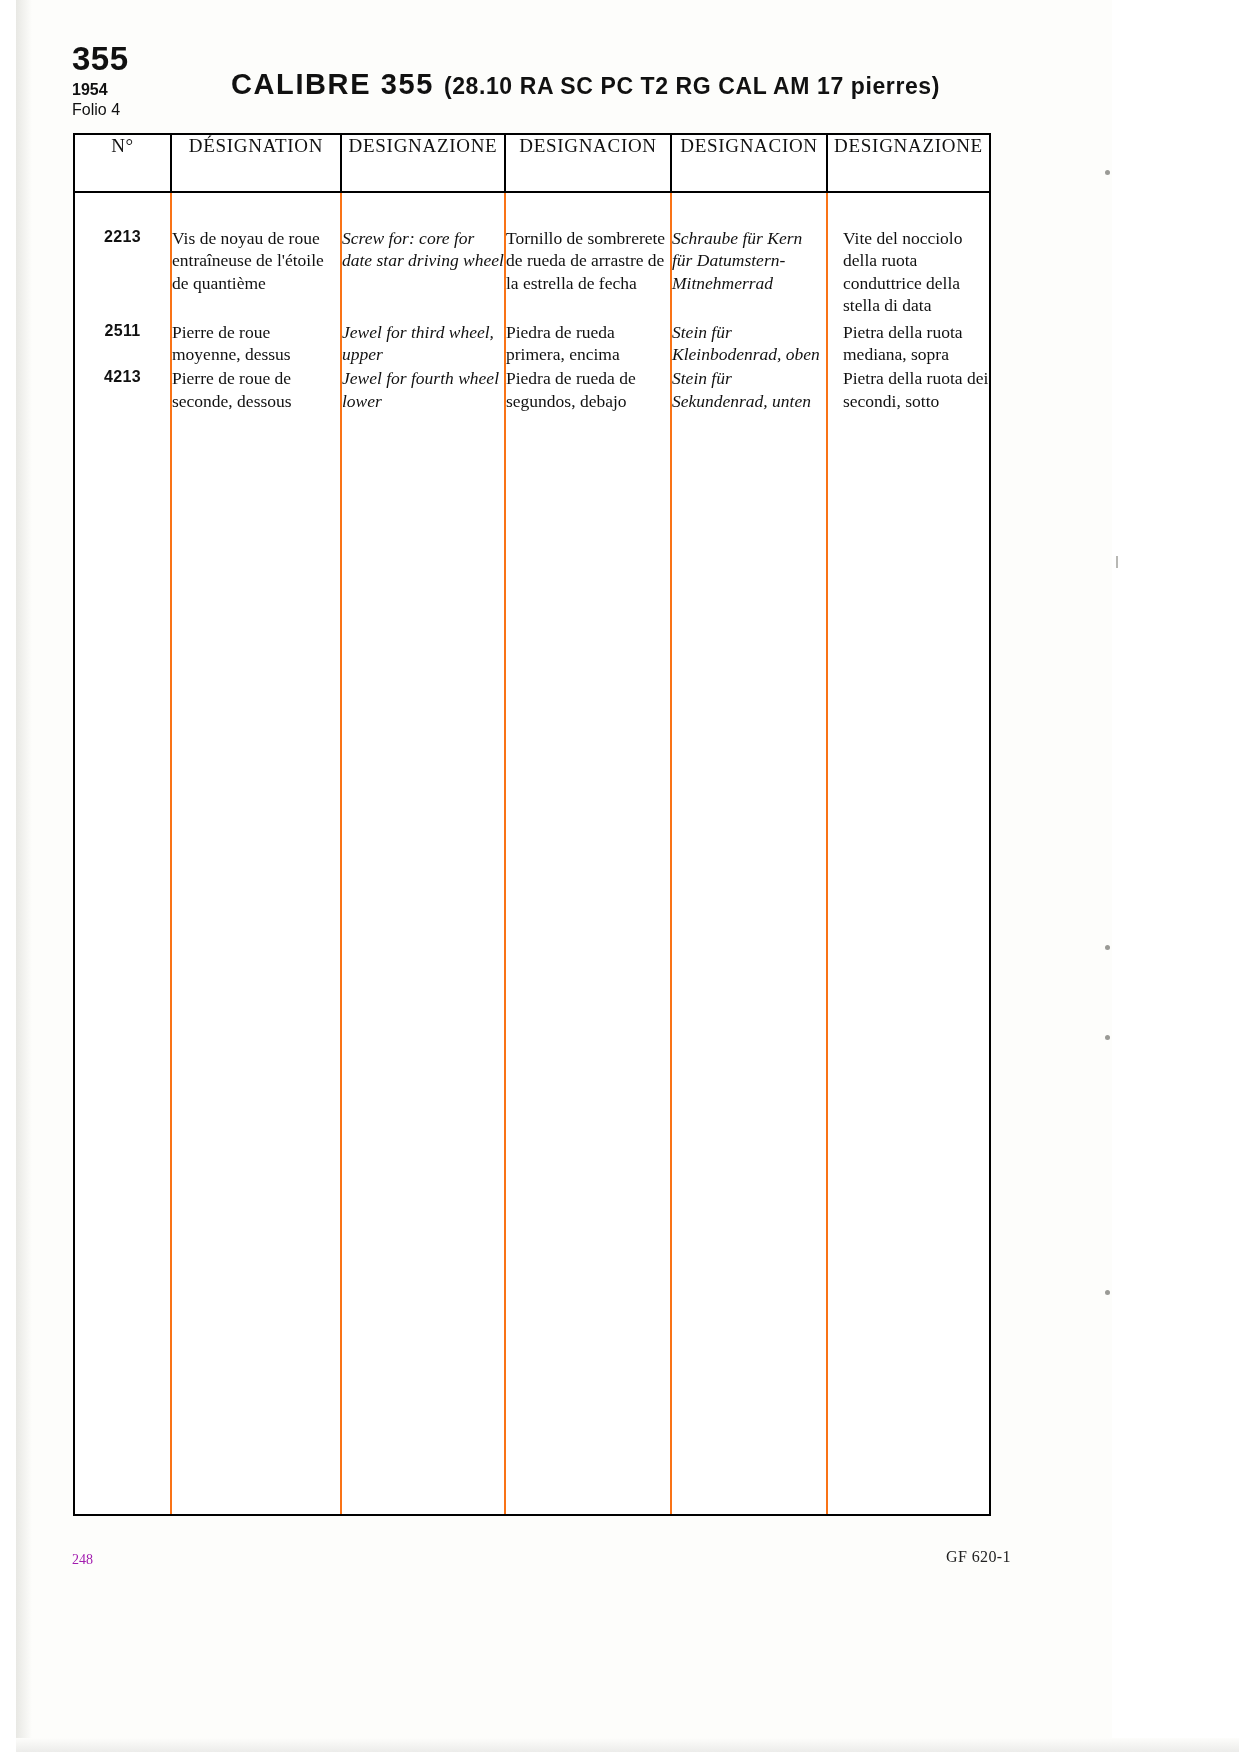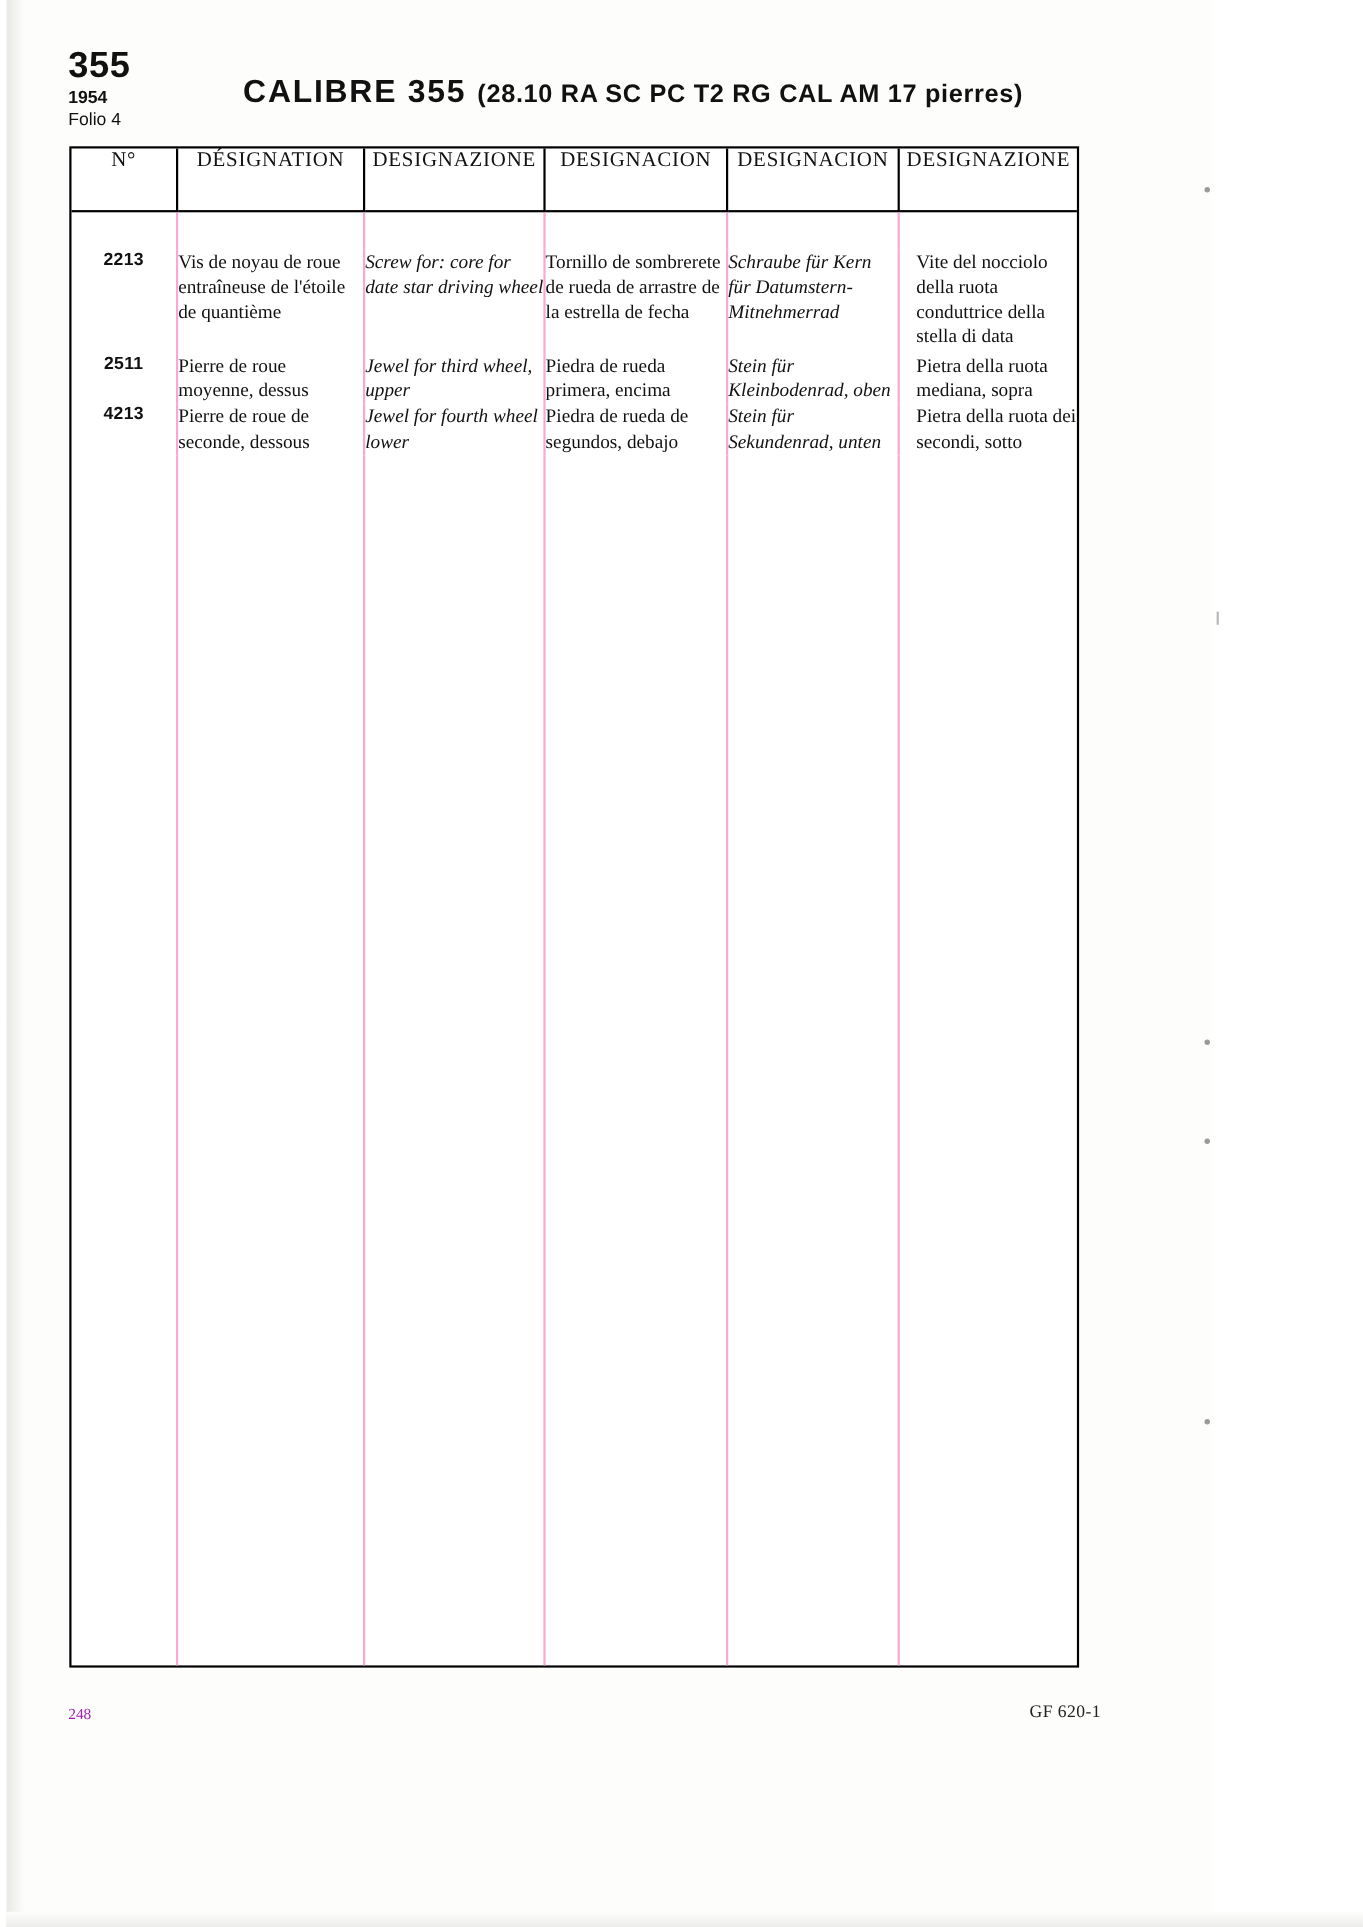--- a/index.html
+++ b/index.html
@@ -12,21 +12,21 @@
     height: 1752px;
     position: relative;
     font-family: "Liberation Serif", serif;
     color: #111;
     overflow: hidden;
   }
 
   
   .page {
     position: absolute;
-    left: 6px; top: 0;
+    left: 16px; top: 0;
     width: 1096px;
     height: 1752px;
     background: #fdfdfb;
   }
 
   
   .scan-edge-left {
     position: absolute;
     left: 0; top: 0;
     width: 16px; height: 1752px;
@@ -124,21 +124,21 @@
     font-weight: normal;
     font-size: 19px;
     letter-spacing: 0.7px;
     text-align: center;
     vertical-align: middle;
     font-family: "Liberation Serif", serif;
   }
   thead th:last-child { border-right: none; }
 
   tbody td {
-    border-right: 2px solid #f9a8d4;
+    border-right: 2px solid #f97316;
     font-size: 17.5px;
     line-height: 1.28;
   }
   tbody td:last-child { border-right: none; padding-left: 15px; }
 
   .cell-pad { padding: 0 9px; }
   .spacer-row td { height: 34px; }
 
   .num {
     text-align: center;

